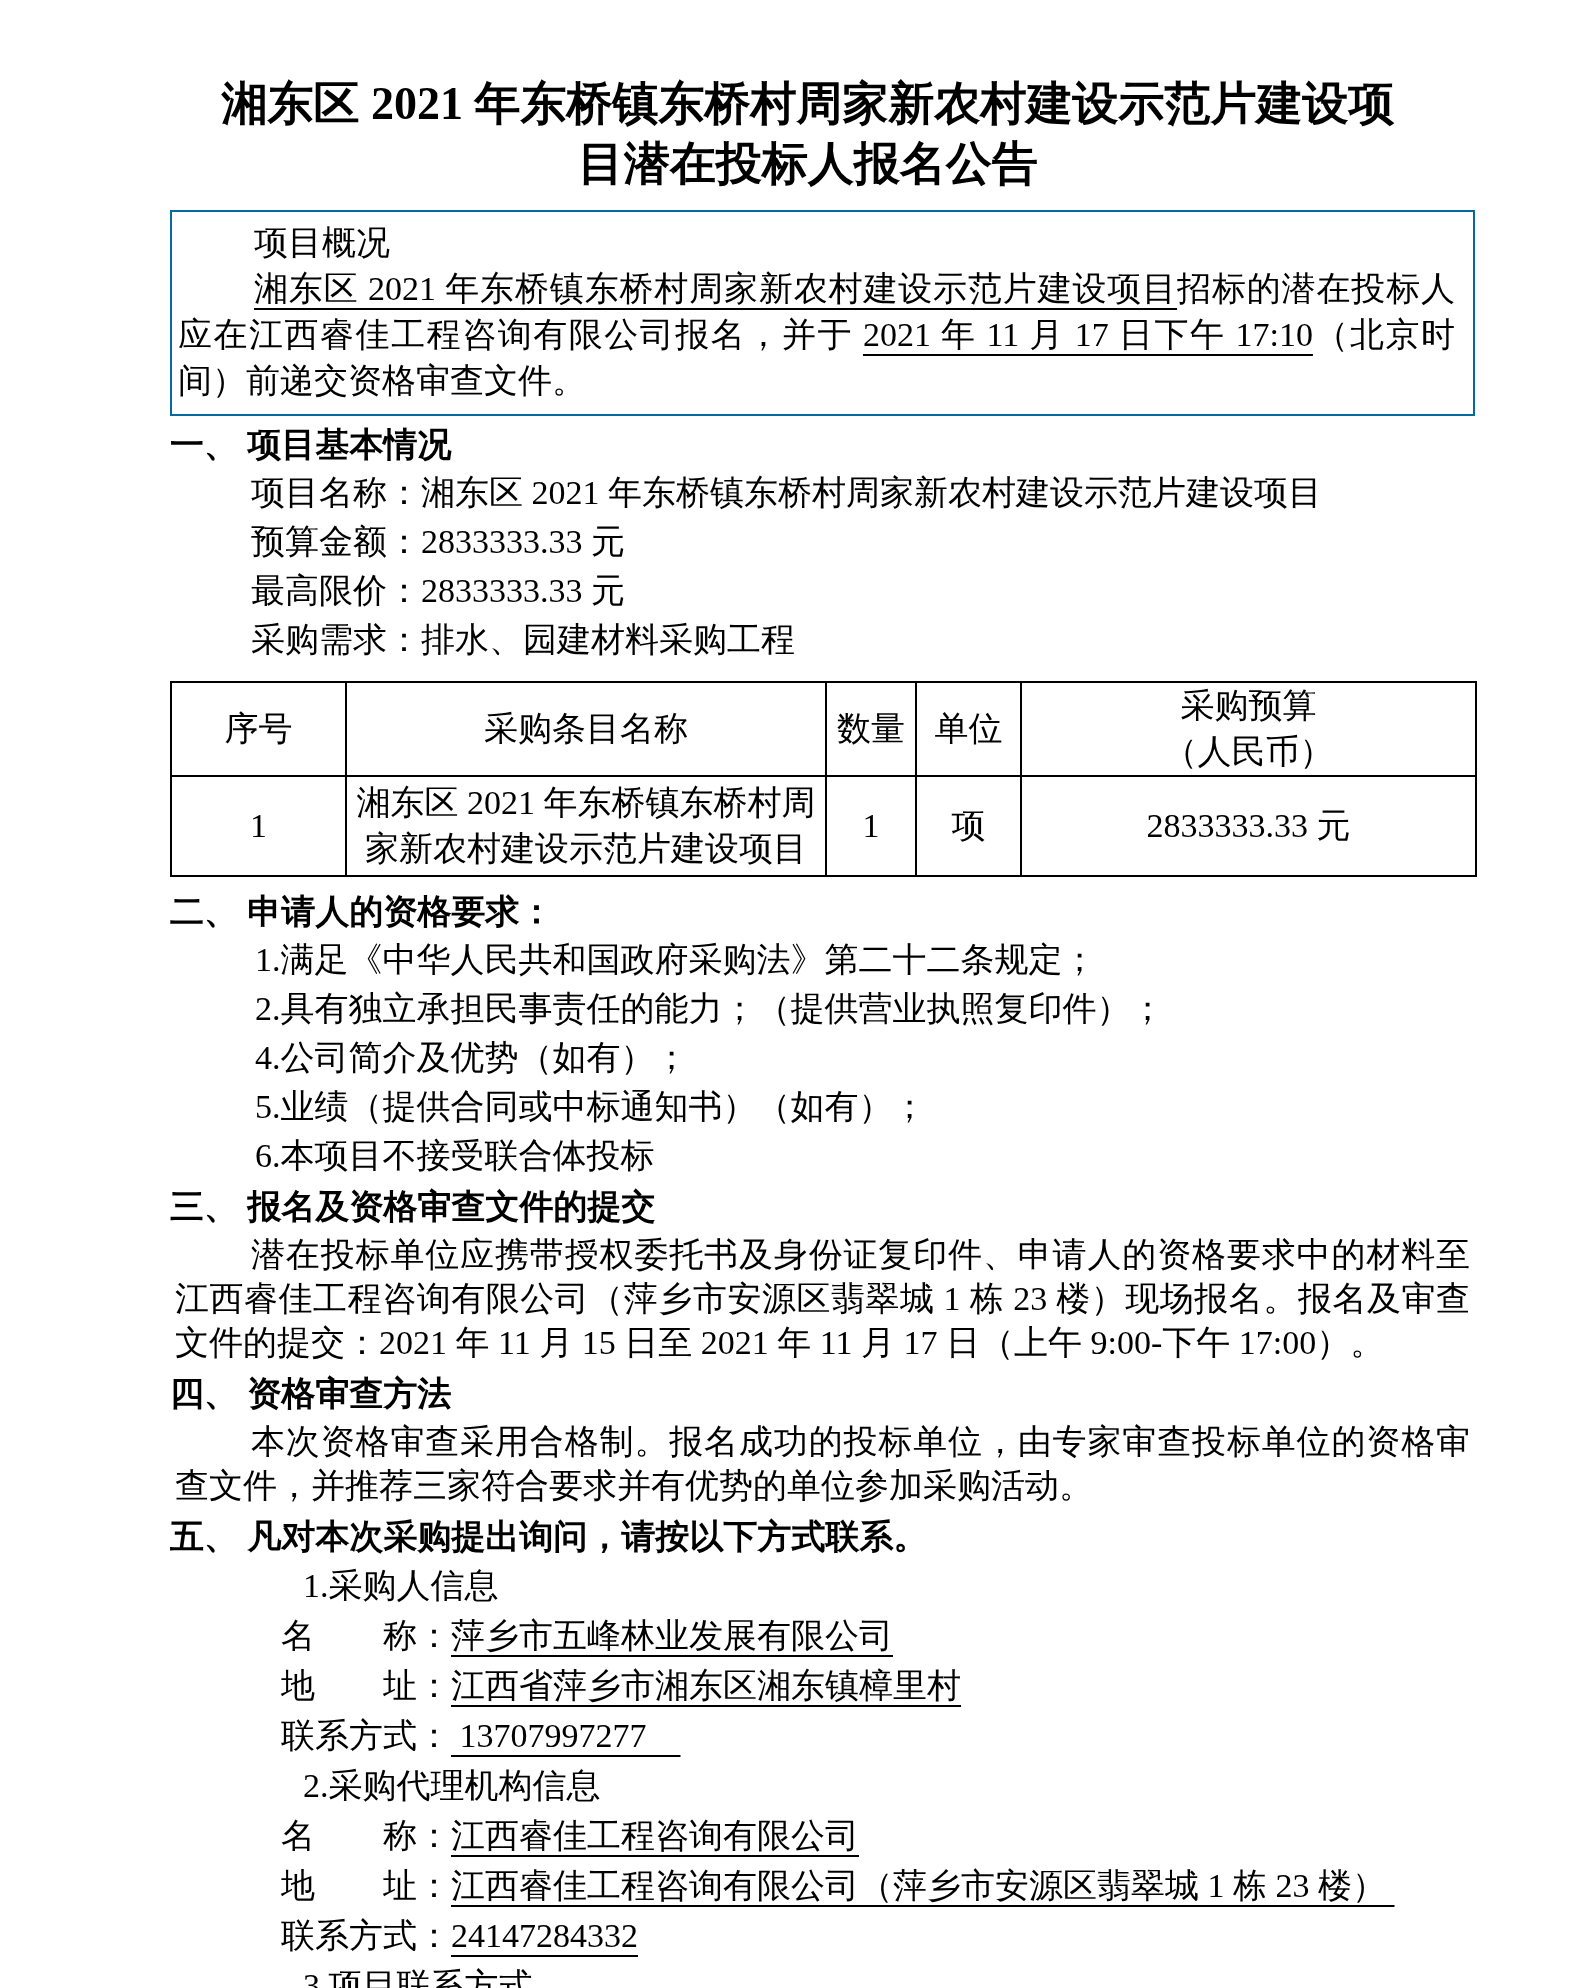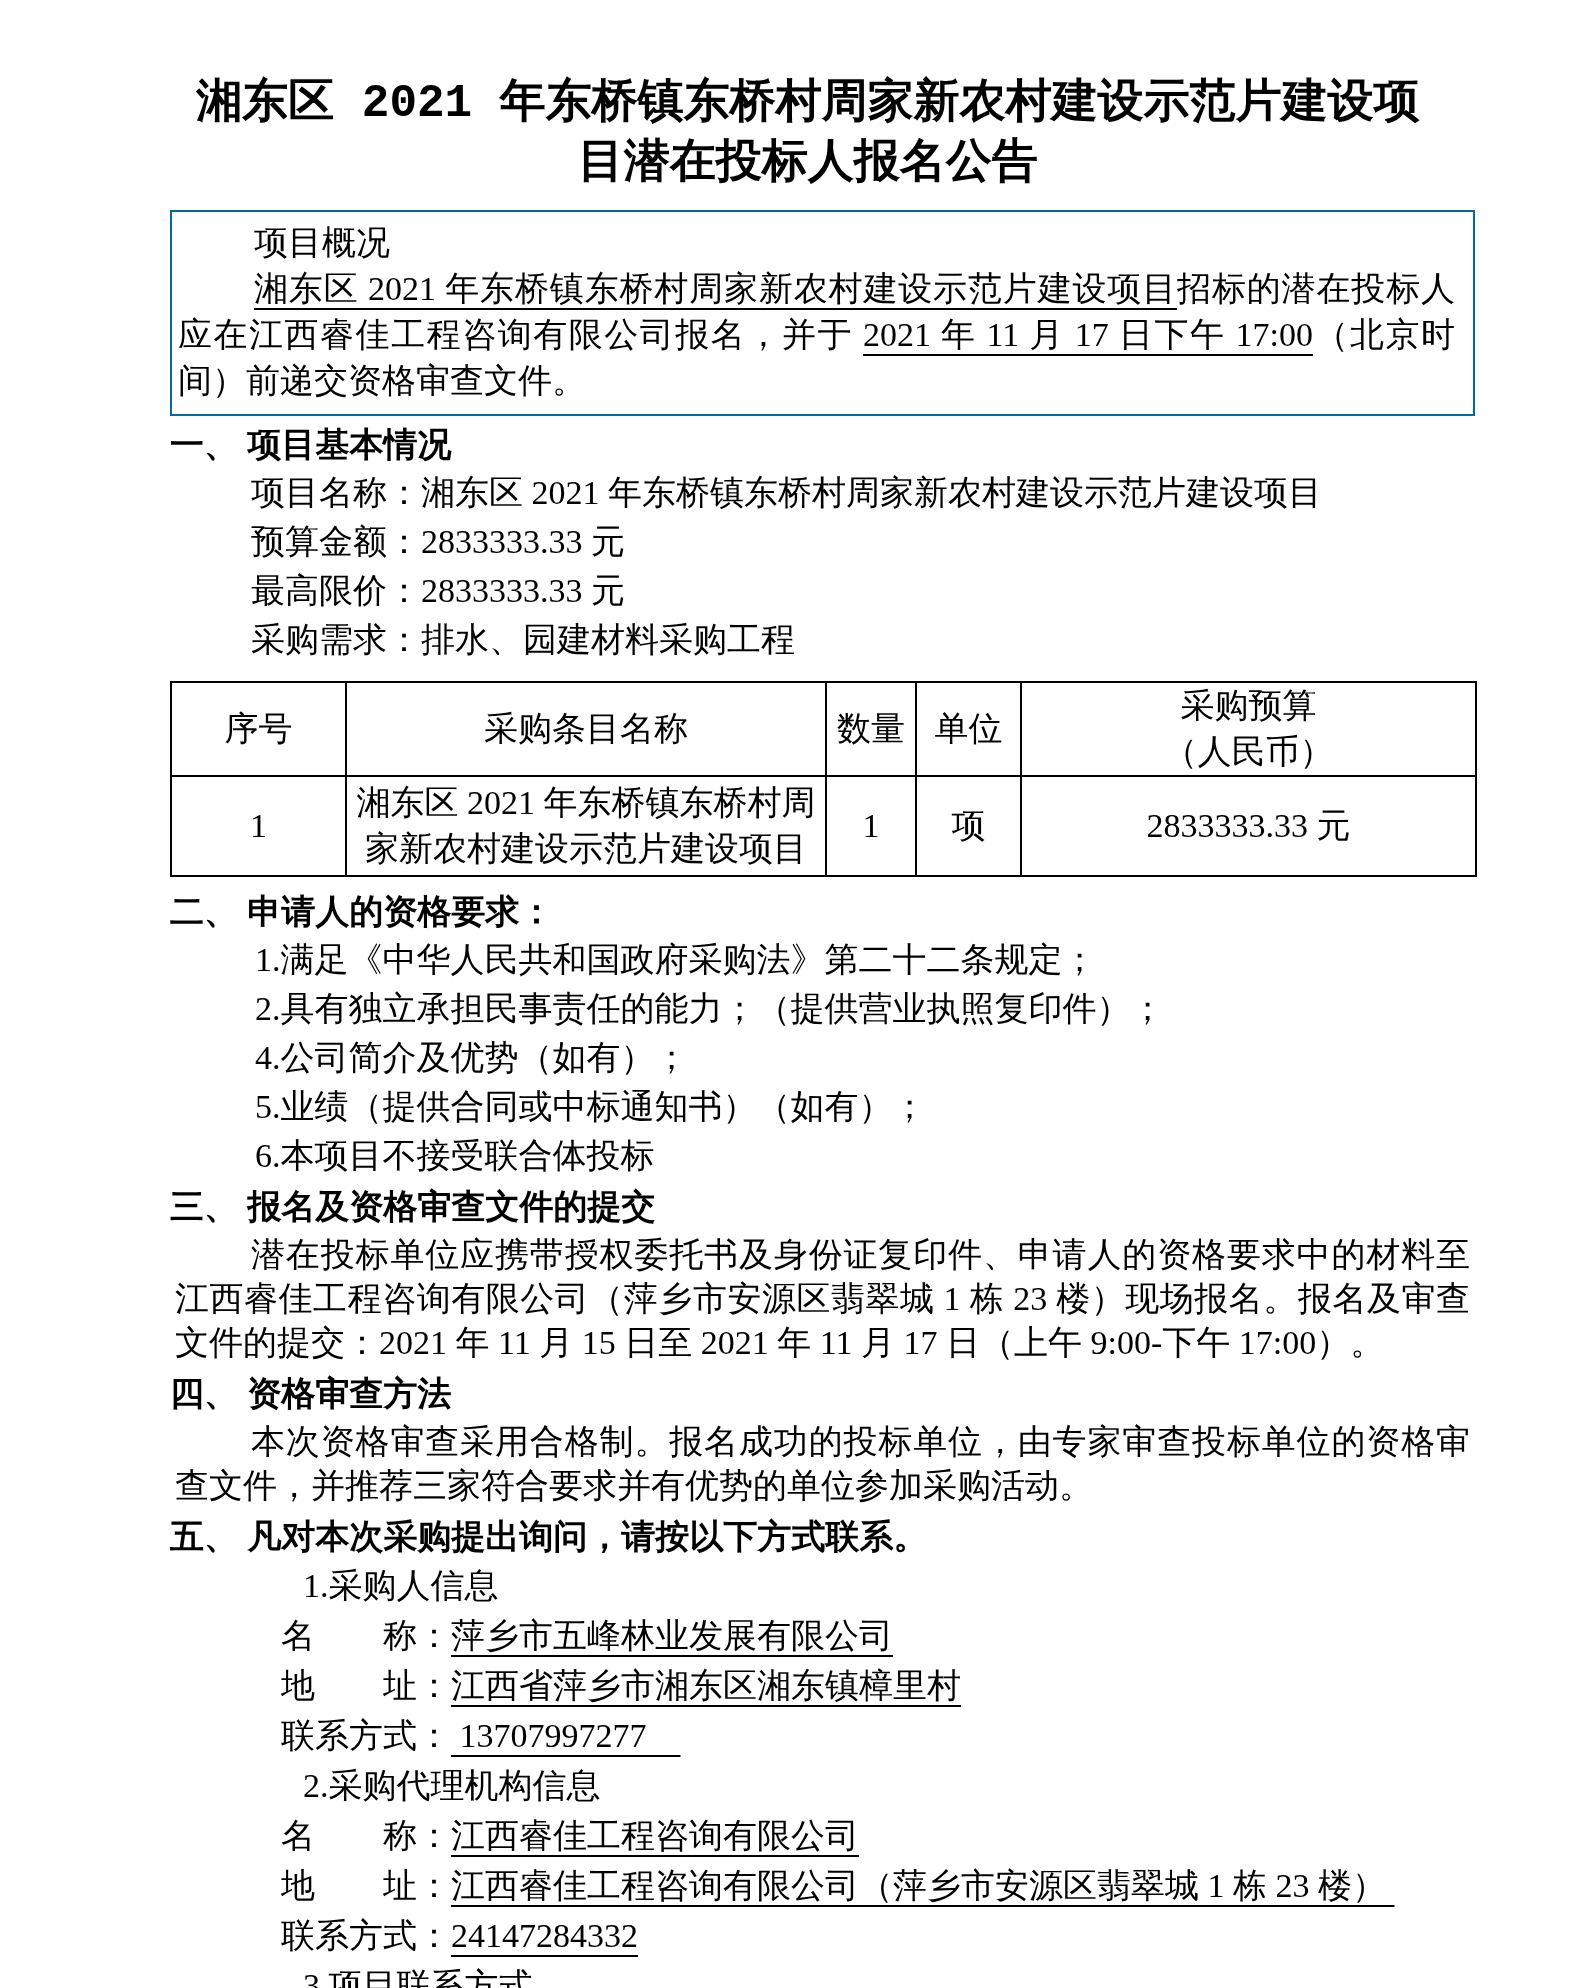--- a/index.html
+++ b/index.html
@@ -13,21 +13,21 @@
     font-size: 34px;
     line-height: 44px;
     overflow: hidden;
   }
   .page {
     width: 1587px;
     height: 1988px;
     padding: 74px 112px 0 170px;
   }
   .title {
-    font-family: Liberation Mono, monospace;
+    font-family: Liberation Serif, serif;
     font-weight: bold;
     font-size: 46px;
     line-height: 60px;
     text-align: center;
     margin: 0 0 0 -29px;
   }
   .title .tl { display: block; }
   .overview-box {
     margin-top: 16px;
     border: 2px solid #0369a1;
@@ -80,21 +80,21 @@
 
 <div class="page">
 
   <h1 class="title">
     <span class="tl">湘东区 2021 年东桥镇东桥村周家新农村建设示范片建设项</span>
     <span class="tl">目潜在投标人报名公告</span>
   </h1>
 
   <div class="overview-box">
     <p class="indent">项目概况</p>
-    <p class="indent just"><span class="u">湘东区 2021 年东桥镇东桥村周家新农村建设示范片建设项目</span><span>招标的潜在投标人应在江西睿佳工程咨询有限公司报名，并于 </span><span class="u">2021 年 11 月 17 日下午 17:00</span><span>（北京时间）前递交资格审查文件。</span></p>
+    <p class="indent just"><span class="u">湘东区 2021 年东桥镇东桥村周家新农村建设示范片建设项目</span><span>招标的潜在投标人应在江西睿佳工程咨询有限公司报名，并于 </span><span class="u">2021 年 11 月 17 日下午 17:10</span><span>（北京时间）前递交资格审查文件。</span></p>
   </div>
 
   <div class="sec">
     <h2>一、 项目基本情况</h2>
     <p class="indent">项目名称：湘东区 2021 年东桥镇东桥村周家新农村建设示范片建设项目</p>
     <p class="indent">预算金额：2833333.33 元</p>
     <p class="indent">最高限价：2833333.33 元</p>
     <p class="indent">采购需求：排水、园建材料采购工程</p>
   </div>
 

